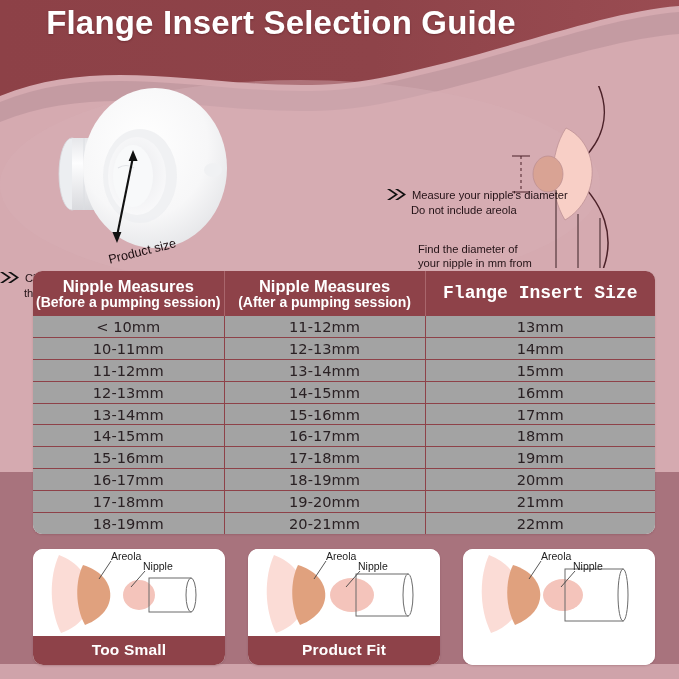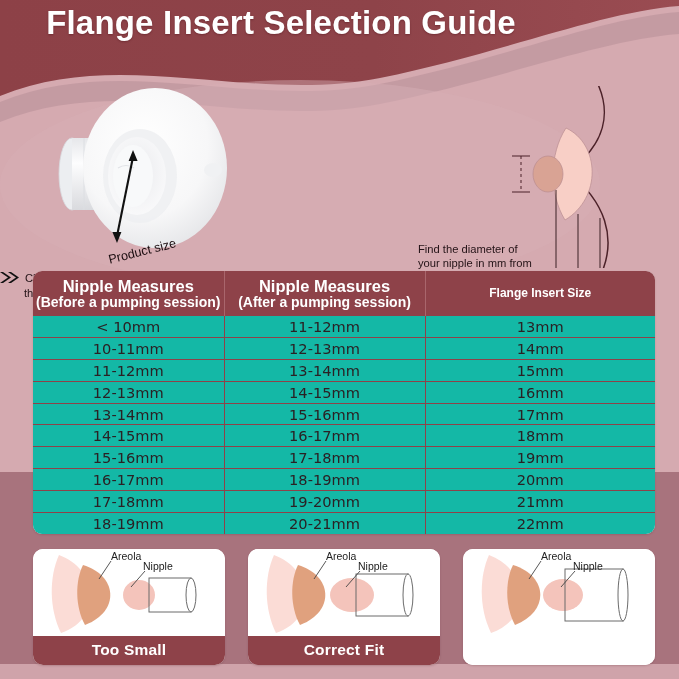--- a/index.html
+++ b/index.html
@@ -87,30 +87,30 @@
     color: #ffffff;
     text-align: center;
     padding: 4px 2px 5px;
     height: 45px;
     vertical-align: middle;
     border-right: 1px solid #a9666c;
   }
   thead th:last-child { border-right: none; }
   .th-main { font-size: 16.5px; font-weight: bold; display: block; line-height: 19px; }
   .th-sub  { font-size: 14px; font-weight: bold; display: block; line-height: 13px; }
-  .th-single { font-size: 12px; font-weight: bold; display: block; line-height: 20px; }
+  .th-single { font-size: 18px; font-weight: bold; display: block; line-height: 20px; font-family: Liberation Mono, monospace; }
 
   tbody td {
     text-align: center;
     font-size: 14.6px;
     color: #2a2124;
     height: 21.8px;
     border-bottom: 1px solid #8e4249;
     border-right: 1px solid #8e4249;
-    background: #14b8a6;
+    background: #a3a3a3;
     font-family: "DejaVu Sans", sans-serif;
   }
   tbody td:last-child { border-right: none; }
   tbody tr:last-child td { border-bottom: none; }
 
   col.c1 { width: 191px; }
   col.c2 { width: 201px; }
   col.c3 { width: 230px; }
 
   
@@ -252,20 +252,29 @@
         <line x1="556" y1="222" x2="556" y2="104"></line>
         <line x1="556" y1="222" x2="543" y2="222"></line>
         <line x1="578" y1="241" x2="578" y2="128"></line>
         <line x1="578" y1="241" x2="524" y2="241"></line>
         <line x1="600" y1="260" x2="600" y2="132"></line>
         <line x1="600" y1="260" x2="561" y2="260"></line>
       </g>
     </svg>
 
     
+    <div class="note note-right">
+      <span class="chev">
+        <svg width="22" height="11" viewBox="0 0 22 11">
+          <polygon points="0,0 8,5.5 0,11 3,11 11,5.5 3,0" fill="#111"></polygon>
+          <polygon points="8,0 16,5.5 8,11 11,11 19,5.5 11,0" fill="#111"></polygon>
+        </svg>
+      </span><span>Measure your nipple's diameter</span><br>
+      <span style="margin-left:24px; display:inline-block;">Do not include areola</span>
+    </div>
 
     <div class="note note-find">
       <span>Find the diameter of</span><br>
       <span>your nipple in mm from</span><br>
       <span>base to base</span>
     </div>
 
     <div class="lbl lbl-nipple">Nipple</div>
     <div class="lbl lbl-base">Nipple Base</div>
     <div class="lbl lbl-areola">Areola</div>
@@ -380,21 +389,21 @@
               <ellipse cx="160" cy="46" rx="5" ry="21" fill="#ffffff"></ellipse>
             </g>
             <g stroke="#444" stroke-width="0.9" fill="none">
               <line x1="78" y1="12" x2="66" y2="30"></line>
               <line x1="112" y1="22" x2="98" y2="38"></line>
             </g>
             <text x="78" y="11" font-family="Liberation Sans, sans-serif" font-size="10.5" fill="#222">Areola</text>
             <text x="110" y="21" font-family="Liberation Sans, sans-serif" font-size="10.5" fill="#222">Nipple</text>
           </svg>
         </div>
-        <div class="card-label">Correct Fit</div>
+        <div class="card-label">Product Fit</div>
       </div>
       <div class="card">
         <div class="card-img">
           <svg width="192" height="88" viewBox="0 0 192 88">
             <path d="M26,6 C64,20 72,68 28,84 C16,60 16,28 26,6 Z" fill="#fbdcd6"></path>
             <path d="M50,16 C84,26 88,62 52,76 C42,58 42,32 50,16 Z" fill="#e0a17e"></path>
             <ellipse cx="100" cy="46" rx="20" ry="16" fill="#f4c4bb"></ellipse>
             <g stroke="#6b6b6b" stroke-width="1" fill="none">
               <rect x="102" y="20" width="58" height="52"></rect>
               <ellipse cx="160" cy="46" rx="5" ry="26" fill="#ffffff"></ellipse>

